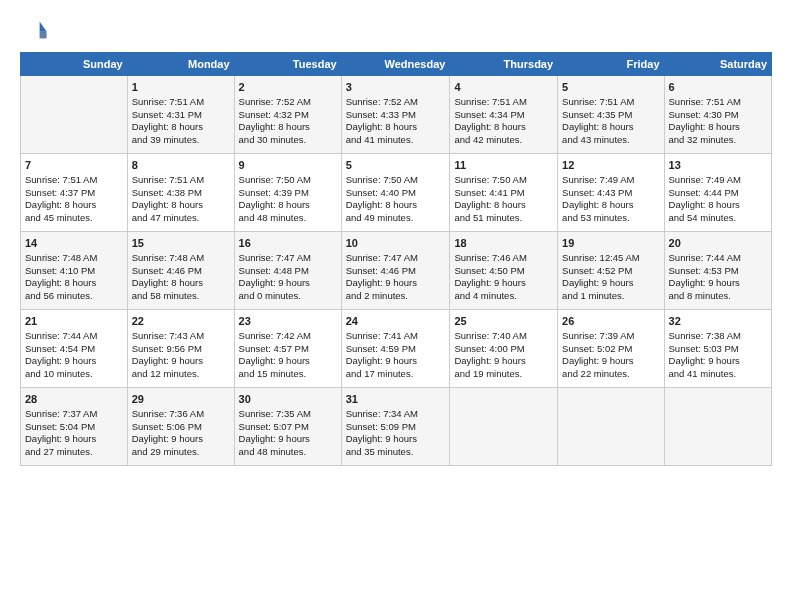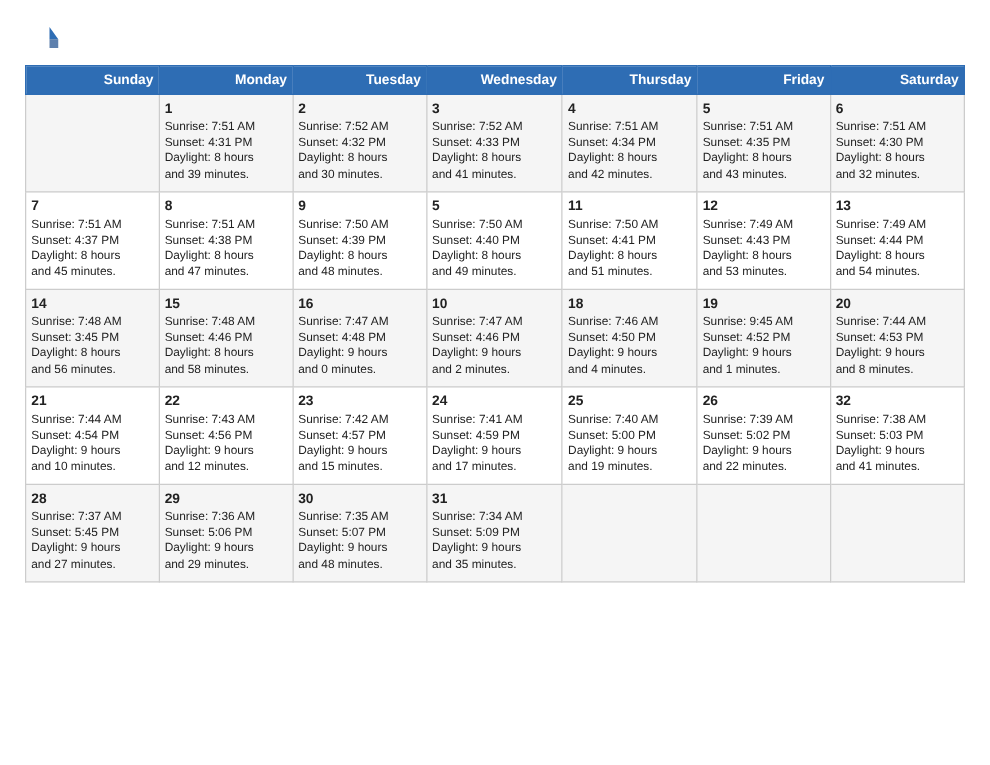--- a/index.html
+++ b/index.html
@@ -142,39 +142,39 @@
         <tr>
           <td><span class="day-num">7</span><span>Sunrise: 7:51 AM</span><br><span>Sunset: 4:37 PM</span><br><span>Daylight: 8 hours</span><br><span>and 45 minutes.</span></td>
           <td><span class="day-num">8</span><span>Sunrise: 7:51 AM</span><br><span>Sunset: 4:38 PM</span><br><span>Daylight: 8 hours</span><br><span>and 47 minutes.</span></td>
           <td><span class="day-num">9</span><span>Sunrise: 7:50 AM</span><br><span>Sunset: 4:39 PM</span><br><span>Daylight: 8 hours</span><br><span>and 48 minutes.</span></td>
           <td><span class="day-num">5</span><span>Sunrise: 7:50 AM</span><br><span>Sunset: 4:40 PM</span><br><span>Daylight: 8 hours</span><br><span>and 49 minutes.</span></td>
           <td><span class="day-num">11</span><span>Sunrise: 7:50 AM</span><br><span>Sunset: 4:41 PM</span><br><span>Daylight: 8 hours</span><br><span>and 51 minutes.</span></td>
           <td><span class="day-num">12</span><span>Sunrise: 7:49 AM</span><br><span>Sunset: 4:43 PM</span><br><span>Daylight: 8 hours</span><br><span>and 53 minutes.</span></td>
           <td><span class="day-num">13</span><span>Sunrise: 7:49 AM</span><br><span>Sunset: 4:44 PM</span><br><span>Daylight: 8 hours</span><br><span>and 54 minutes.</span></td>
         </tr>
         <tr>
-          <td><span class="day-num">14</span><span>Sunrise: 7:48 AM</span><br><span>Sunset: 3:45 PM</span><br><span>Daylight: 8 hours</span><br><span>and 56 minutes.</span></td>
+          <td><span class="day-num">14</span><span>Sunrise: 7:48 AM</span><br><span>Sunset: 4:10 PM</span><br><span>Daylight: 8 hours</span><br><span>and 56 minutes.</span></td>
           <td><span class="day-num">15</span><span>Sunrise: 7:48 AM</span><br><span>Sunset: 4:46 PM</span><br><span>Daylight: 8 hours</span><br><span>and 58 minutes.</span></td>
           <td><span class="day-num">16</span><span>Sunrise: 7:47 AM</span><br><span>Sunset: 4:48 PM</span><br><span>Daylight: 9 hours</span><br><span>and 0 minutes.</span></td>
           <td><span class="day-num">10</span><span>Sunrise: 7:47 AM</span><br><span>Sunset: 4:46 PM</span><br><span>Daylight: 9 hours</span><br><span>and 2 minutes.</span></td>
           <td><span class="day-num">18</span><span>Sunrise: 7:46 AM</span><br><span>Sunset: 4:50 PM</span><br><span>Daylight: 9 hours</span><br><span>and 4 minutes.</span></td>
-          <td><span class="day-num">19</span><span>Sunrise: 9:45 AM</span><br><span>Sunset: 4:52 PM</span><br><span>Daylight: 9 hours</span><br><span>and 1 minutes.</span></td>
+          <td><span class="day-num">19</span><span>Sunrise: 12:45 AM</span><br><span>Sunset: 4:52 PM</span><br><span>Daylight: 9 hours</span><br><span>and 1 minutes.</span></td>
           <td><span class="day-num">20</span><span>Sunrise: 7:44 AM</span><br><span>Sunset: 4:53 PM</span><br><span>Daylight: 9 hours</span><br><span>and 8 minutes.</span></td>
         </tr>
         <tr>
           <td><span class="day-num">21</span><span>Sunrise: 7:44 AM</span><br><span>Sunset: 4:54 PM</span><br><span>Daylight: 9 hours</span><br><span>and 10 minutes.</span></td>
-          <td><span class="day-num">22</span><span>Sunrise: 7:43 AM</span><br><span>Sunset: 4:56 PM</span><br><span>Daylight: 9 hours</span><br><span>and 12 minutes.</span></td>
+          <td><span class="day-num">22</span><span>Sunrise: 7:43 AM</span><br><span>Sunset: 9:56 PM</span><br><span>Daylight: 9 hours</span><br><span>and 12 minutes.</span></td>
           <td><span class="day-num">23</span><span>Sunrise: 7:42 AM</span><br><span>Sunset: 4:57 PM</span><br><span>Daylight: 9 hours</span><br><span>and 15 minutes.</span></td>
           <td><span class="day-num">24</span><span>Sunrise: 7:41 AM</span><br><span>Sunset: 4:59 PM</span><br><span>Daylight: 9 hours</span><br><span>and 17 minutes.</span></td>
-          <td><span class="day-num">25</span><span>Sunrise: 7:40 AM</span><br><span>Sunset: 5:00 PM</span><br><span>Daylight: 9 hours</span><br><span>and 19 minutes.</span></td>
+          <td><span class="day-num">25</span><span>Sunrise: 7:40 AM</span><br><span>Sunset: 4:00 PM</span><br><span>Daylight: 9 hours</span><br><span>and 19 minutes.</span></td>
           <td><span class="day-num">26</span><span>Sunrise: 7:39 AM</span><br><span>Sunset: 5:02 PM</span><br><span>Daylight: 9 hours</span><br><span>and 22 minutes.</span></td>
           <td><span class="day-num">32</span><span>Sunrise: 7:38 AM</span><br><span>Sunset: 5:03 PM</span><br><span>Daylight: 9 hours</span><br><span>and 41 minutes.</span></td>
         </tr>
         <tr>
-          <td><span class="day-num">28</span><span>Sunrise: 7:37 AM</span><br><span>Sunset: 5:45 PM</span><br><span>Daylight: 9 hours</span><br><span>and 27 minutes.</span></td>
+          <td><span class="day-num">28</span><span>Sunrise: 7:37 AM</span><br><span>Sunset: 5:04 PM</span><br><span>Daylight: 9 hours</span><br><span>and 27 minutes.</span></td>
           <td><span class="day-num">29</span><span>Sunrise: 7:36 AM</span><br><span>Sunset: 5:06 PM</span><br><span>Daylight: 9 hours</span><br><span>and 29 minutes.</span></td>
           <td><span class="day-num">30</span><span>Sunrise: 7:35 AM</span><br><span>Sunset: 5:07 PM</span><br><span>Daylight: 9 hours</span><br><span>and 48 minutes.</span></td>
           <td><span class="day-num">31</span><span>Sunrise: 7:34 AM</span><br><span>Sunset: 5:09 PM</span><br><span>Daylight: 9 hours</span><br><span>and 35 minutes.</span></td>
           <td class="empty-cell"></td>
           <td class="empty-cell"></td>
           <td class="empty-cell"></td>
         </tr>
       </tbody>
   </table>
 </div>

